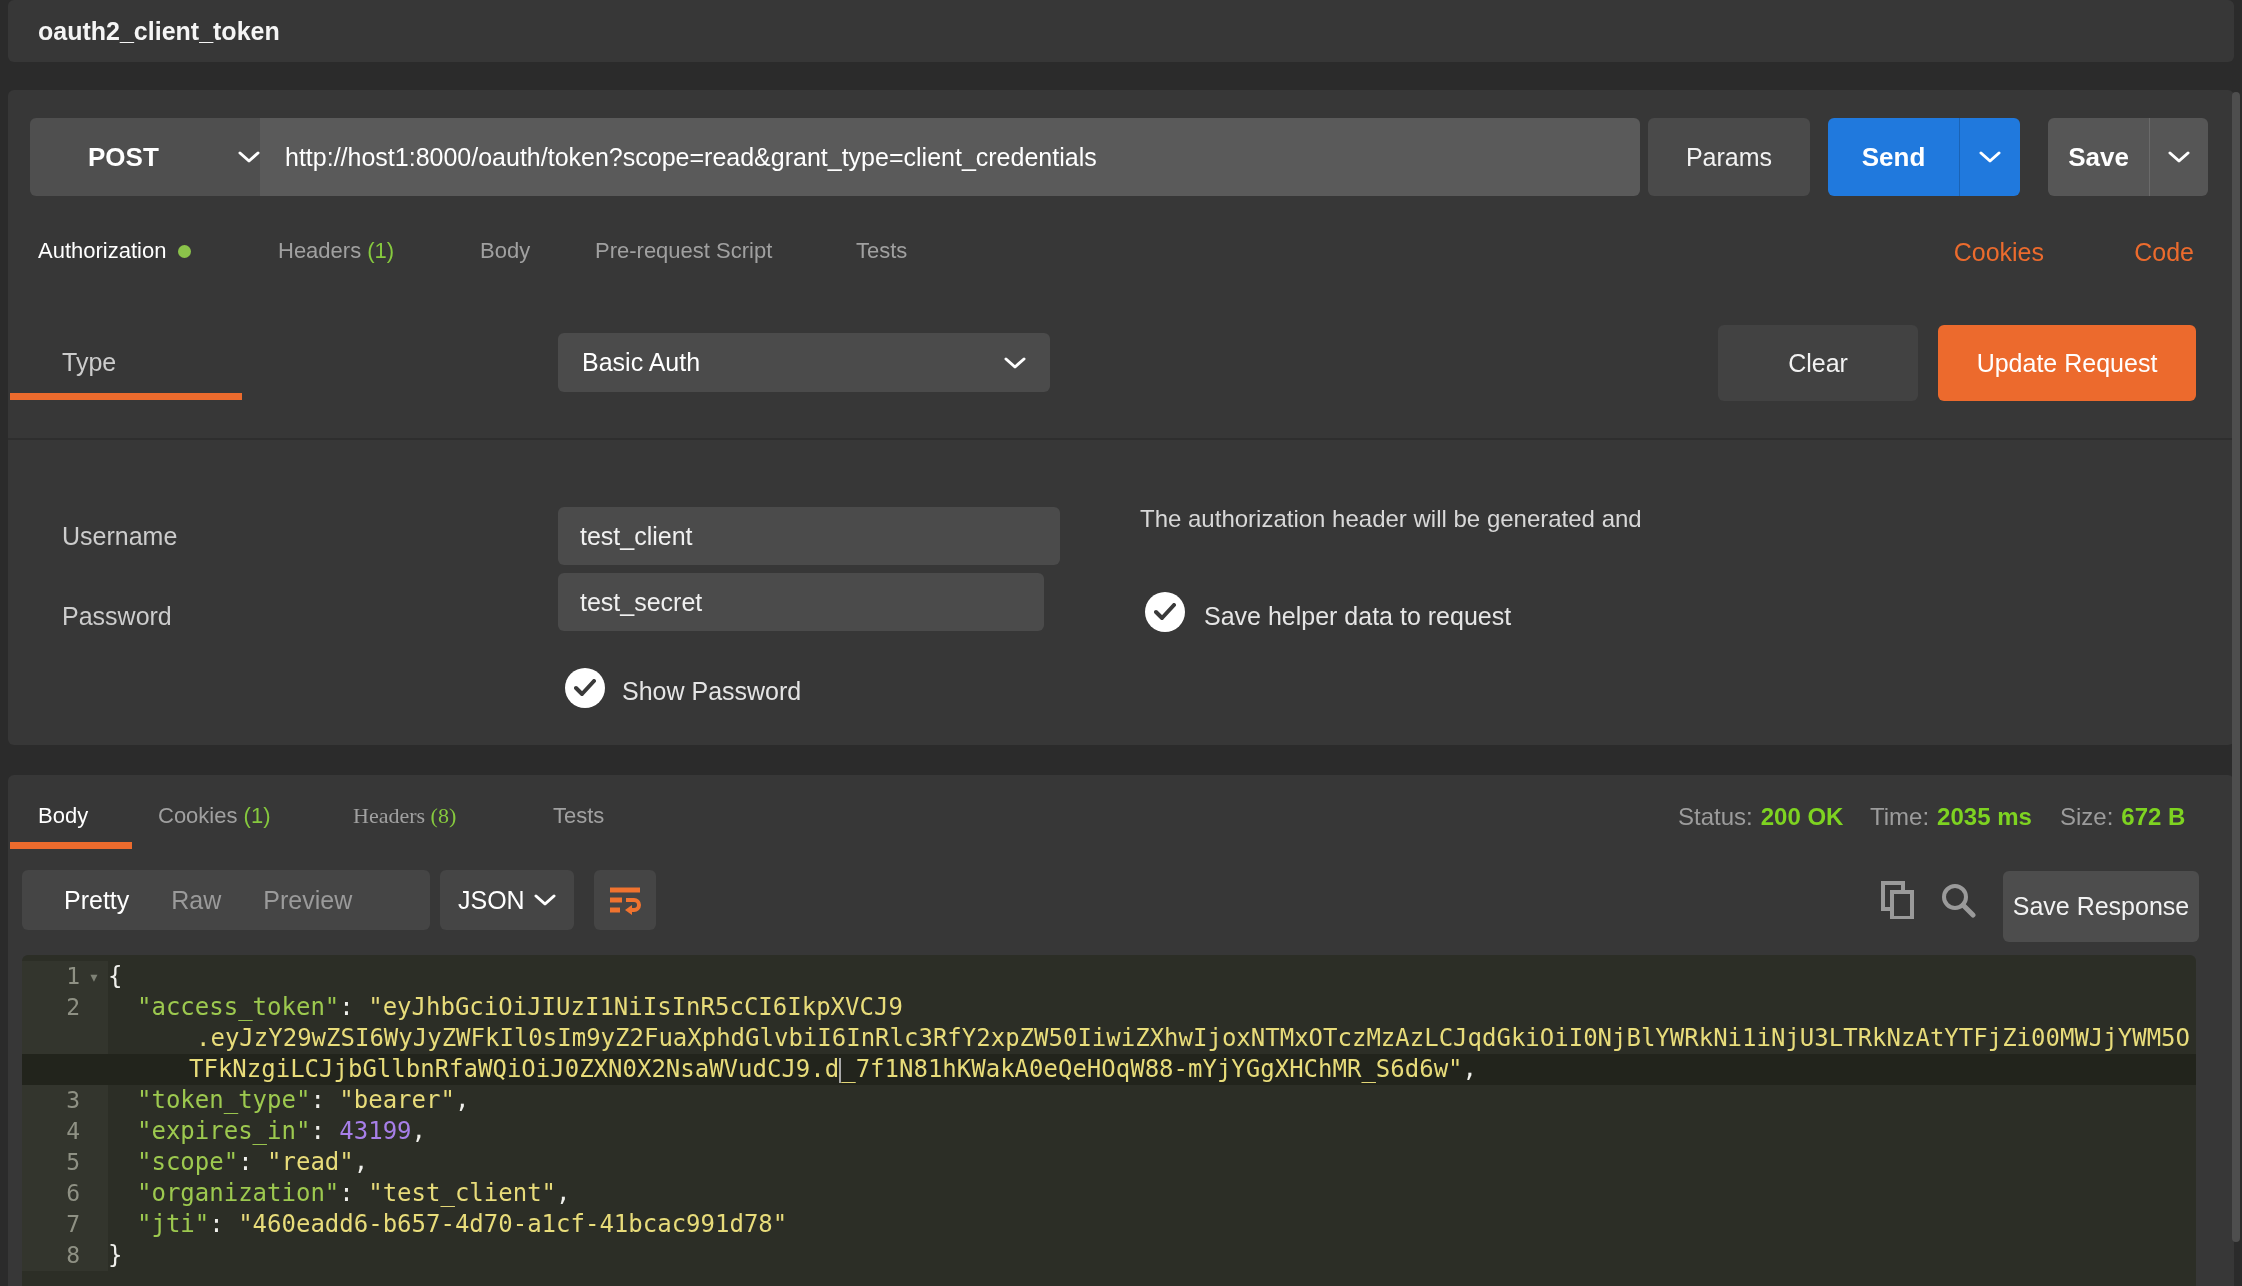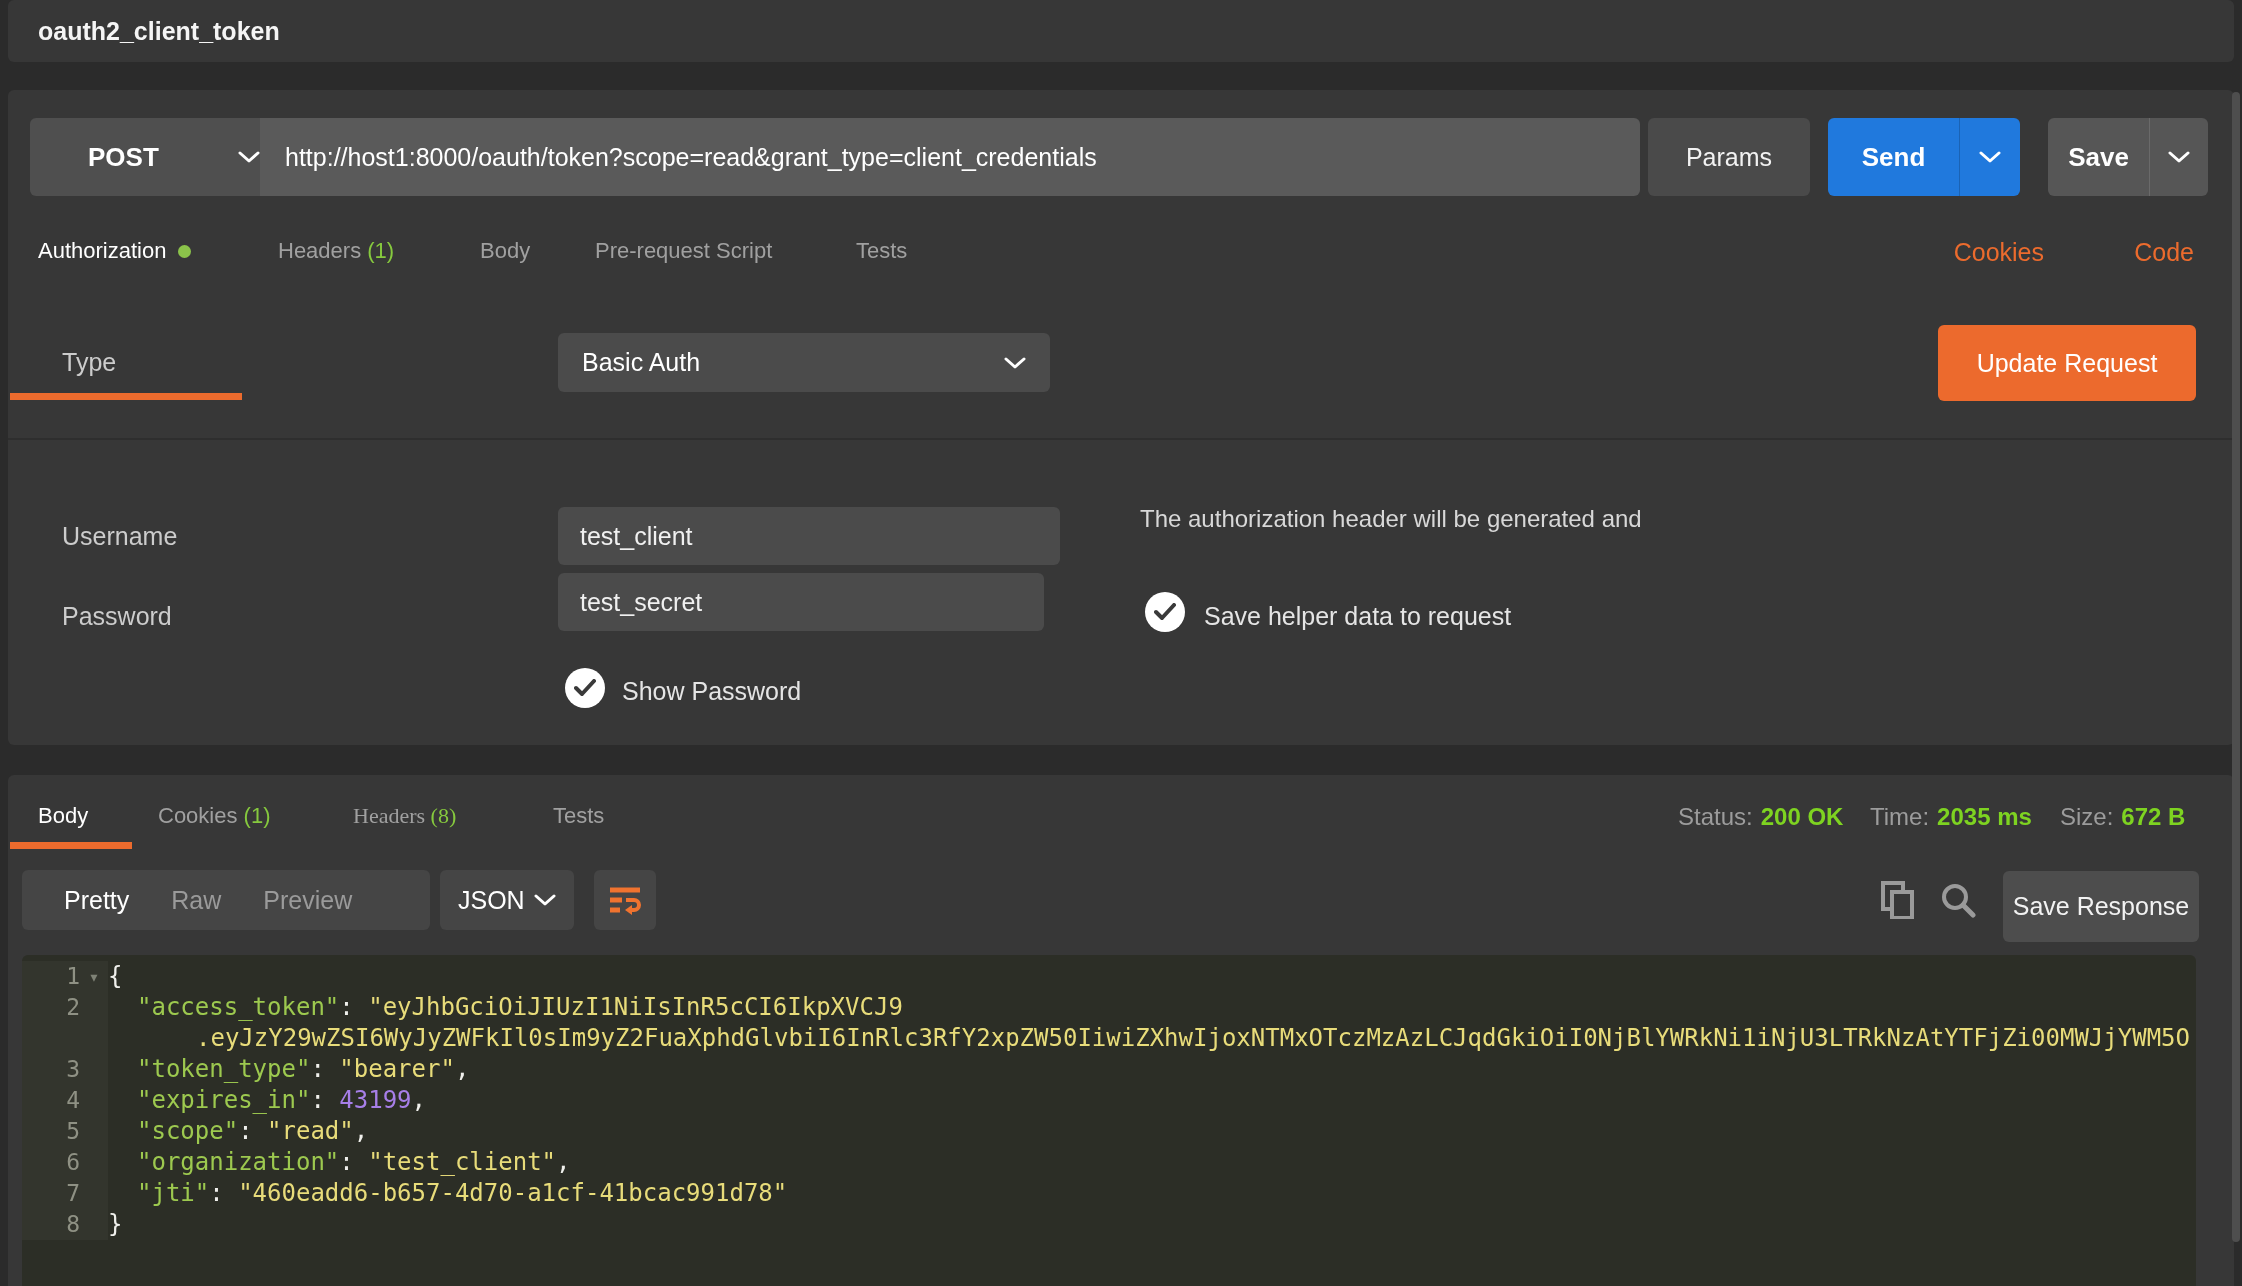--- a/index.html
+++ b/index.html
@@ -171,20 +171,23 @@
 
     <div class="fieldlabel" style="left:54px;top:258px;">Type</div>
     <div class="selectbox" style="left:550px;top:243px;width:492px;height:59px;">
       <span class="sel-label">Basic Auth</span>
       <span class="chev">
         <svg width="22" height="12" viewBox="0 0 22 12">
             <polyline points="2,2 11,10 20,2" fill="none" stroke="#ffffff" stroke-width="3" stroke-linecap="round" stroke-linejoin="round"></polyline>
           </svg>
       </span>
     </div>
+    <div class="btn btn-clear">
+      <span>Clear</span>
+    </div>
     <div class="btn btn-update">
       <span>Update Request</span>
     </div>
 
     <div class="divider" style="top:348px;"></div>
 
     <div class="fieldlabel" style="left:54px;top:432px;">Username</div>
     <input class="txtinput" style="left: 550px; top: 417px; width: 502px; height: 58px;" readonly="" value="test_client">
 
     <div class="fieldlabel" style="left:54px;top:512px;">Password</div>
@@ -277,20 +280,21 @@
 
     <div class="btn btn-saveresp">
       <span>Save Response</span>
     </div>
 
     <div class="codebox">
       <div>
           <div class="code-row"><span class="gut"><span class="num">1</span><span class="fold">▾</span></span><span class="line" style="padding-left: 0px;"><span class="tk-p">{</span></span></div>
           <div class="code-row"><span class="gut"><span class="num">2</span><span class="fold"></span></span><span class="line" style="padding-left: 29px;"><span class="tk-k">"access_token"</span><span class="tk-p">: </span><span class="tk-s">"eyJhbGciOiJIUzI1NiIsInR5cCI6IkpXVCJ9</span></span></div>
           <div class="code-row"><span class="gut"><span class="num"></span><span class="fold"></span></span><span class="line" style="padding-left: 88px;"><span class="tk-s">.eyJzY29wZSI6WyJyZWFkIl0sIm9yZ2FuaXphdGlvbiI6InRlc3RfY2xpZW50IiwiZXhwIjoxNTMxOTczMzAzLCJqdGkiOiI0NjBlYWRkNi1iNjU3LTRkNzAtYTFjZi00MWJjYWM5O</span></span></div>
+          <div class="code-row hl"><span class="gut"><span class="num"></span><span class="fold"></span></span><span class="line" style="padding-left: 81px;"><span class="tk-s">TFkNzgiLCJjbGllbnRfaWQiOiJ0ZXN0X2NsaWVudCJ9.d</span><span class="cursor"></span><span class="tk-s">_7f1N81hKWakA0eQeHOqW88-mYjYGgXHChMR_S6d6w"</span><span class="tk-p">,</span></span></div>
           <div class="code-row"><span class="gut"><span class="num">3</span><span class="fold"></span></span><span class="line" style="padding-left: 29px;"><span class="tk-k">"token_type"</span><span class="tk-p">: </span><span class="tk-s">"bearer"</span><span class="tk-p">,</span></span></div>
           <div class="code-row"><span class="gut"><span class="num">4</span><span class="fold"></span></span><span class="line" style="padding-left: 29px;"><span class="tk-k">"expires_in"</span><span class="tk-p">: </span><span class="tk-n">43199</span><span class="tk-p">,</span></span></div>
           <div class="code-row"><span class="gut"><span class="num">5</span><span class="fold"></span></span><span class="line" style="padding-left: 29px;"><span class="tk-k">"scope"</span><span class="tk-p">: </span><span class="tk-s">"read"</span><span class="tk-p">,</span></span></div>
           <div class="code-row"><span class="gut"><span class="num">6</span><span class="fold"></span></span><span class="line" style="padding-left: 29px;"><span class="tk-k">"organization"</span><span class="tk-p">: </span><span class="tk-s">"test_client"</span><span class="tk-p">,</span></span></div>
           <div class="code-row"><span class="gut"><span class="num">7</span><span class="fold"></span></span><span class="line" style="padding-left: 29px;"><span class="tk-k">"jti"</span><span class="tk-p">: </span><span class="tk-s">"460eadd6-b657-4d70-a1cf-41bcac991d78"</span></span></div>
           <div class="code-row"><span class="gut"><span class="num">8</span><span class="fold"></span></span><span class="line" style="padding-left: 0px;"><span class="tk-p">}</span></span></div>
         </div>
     </div>
   </div>
 

